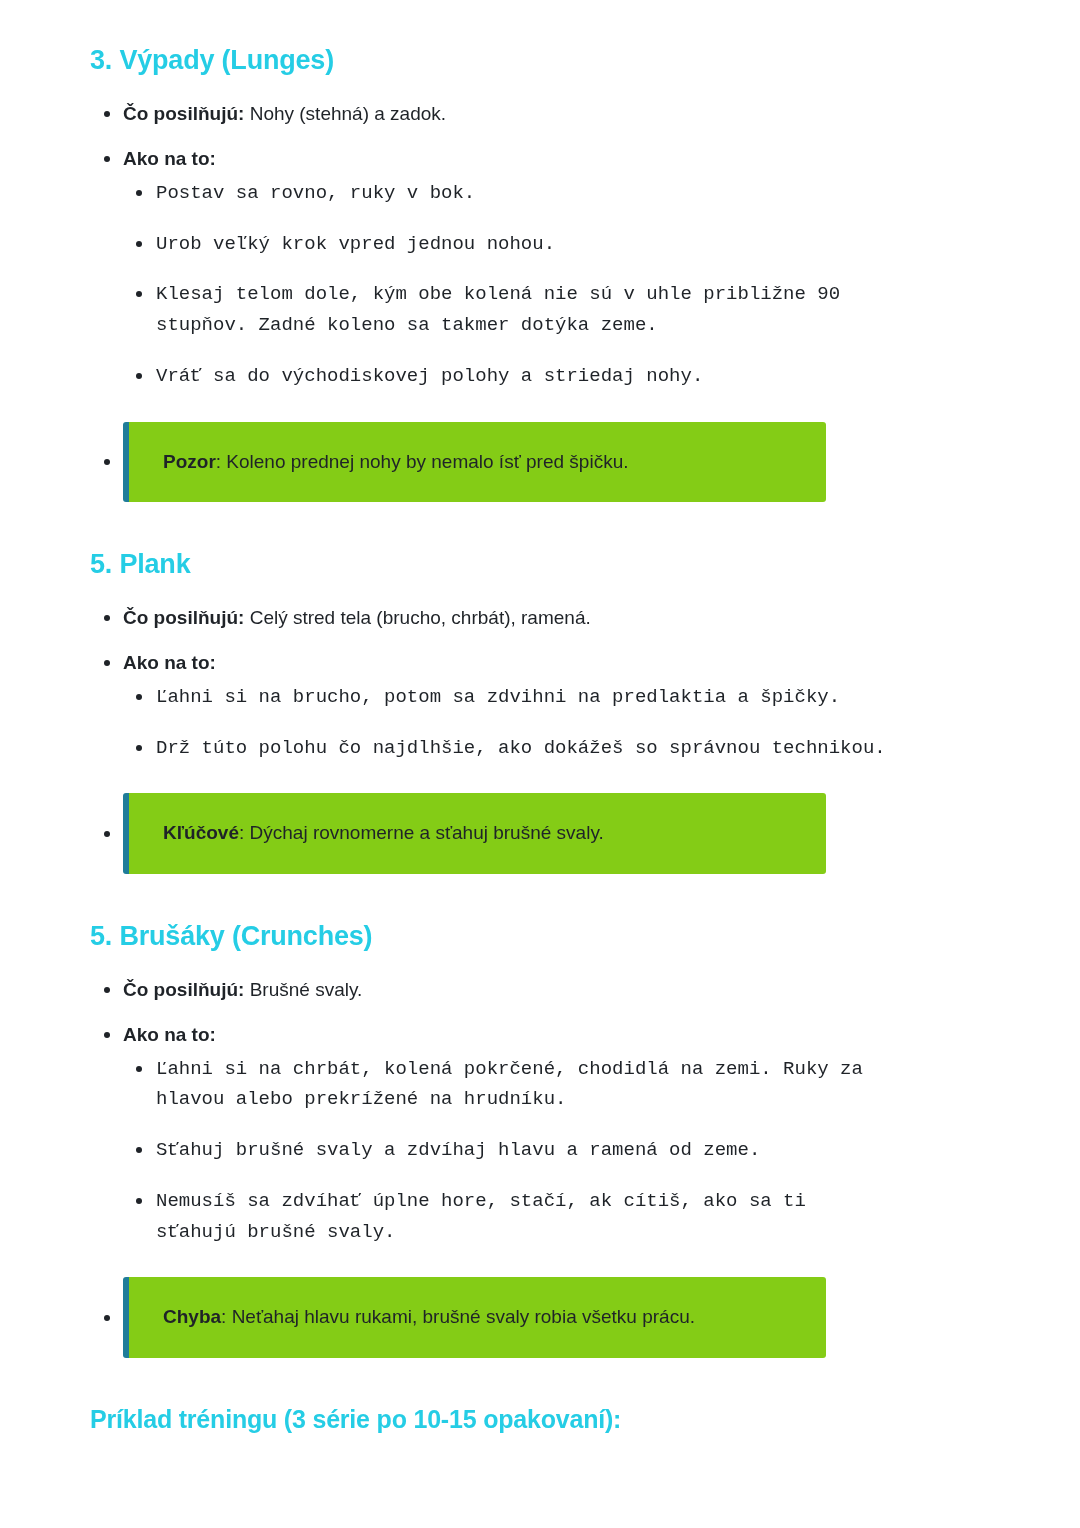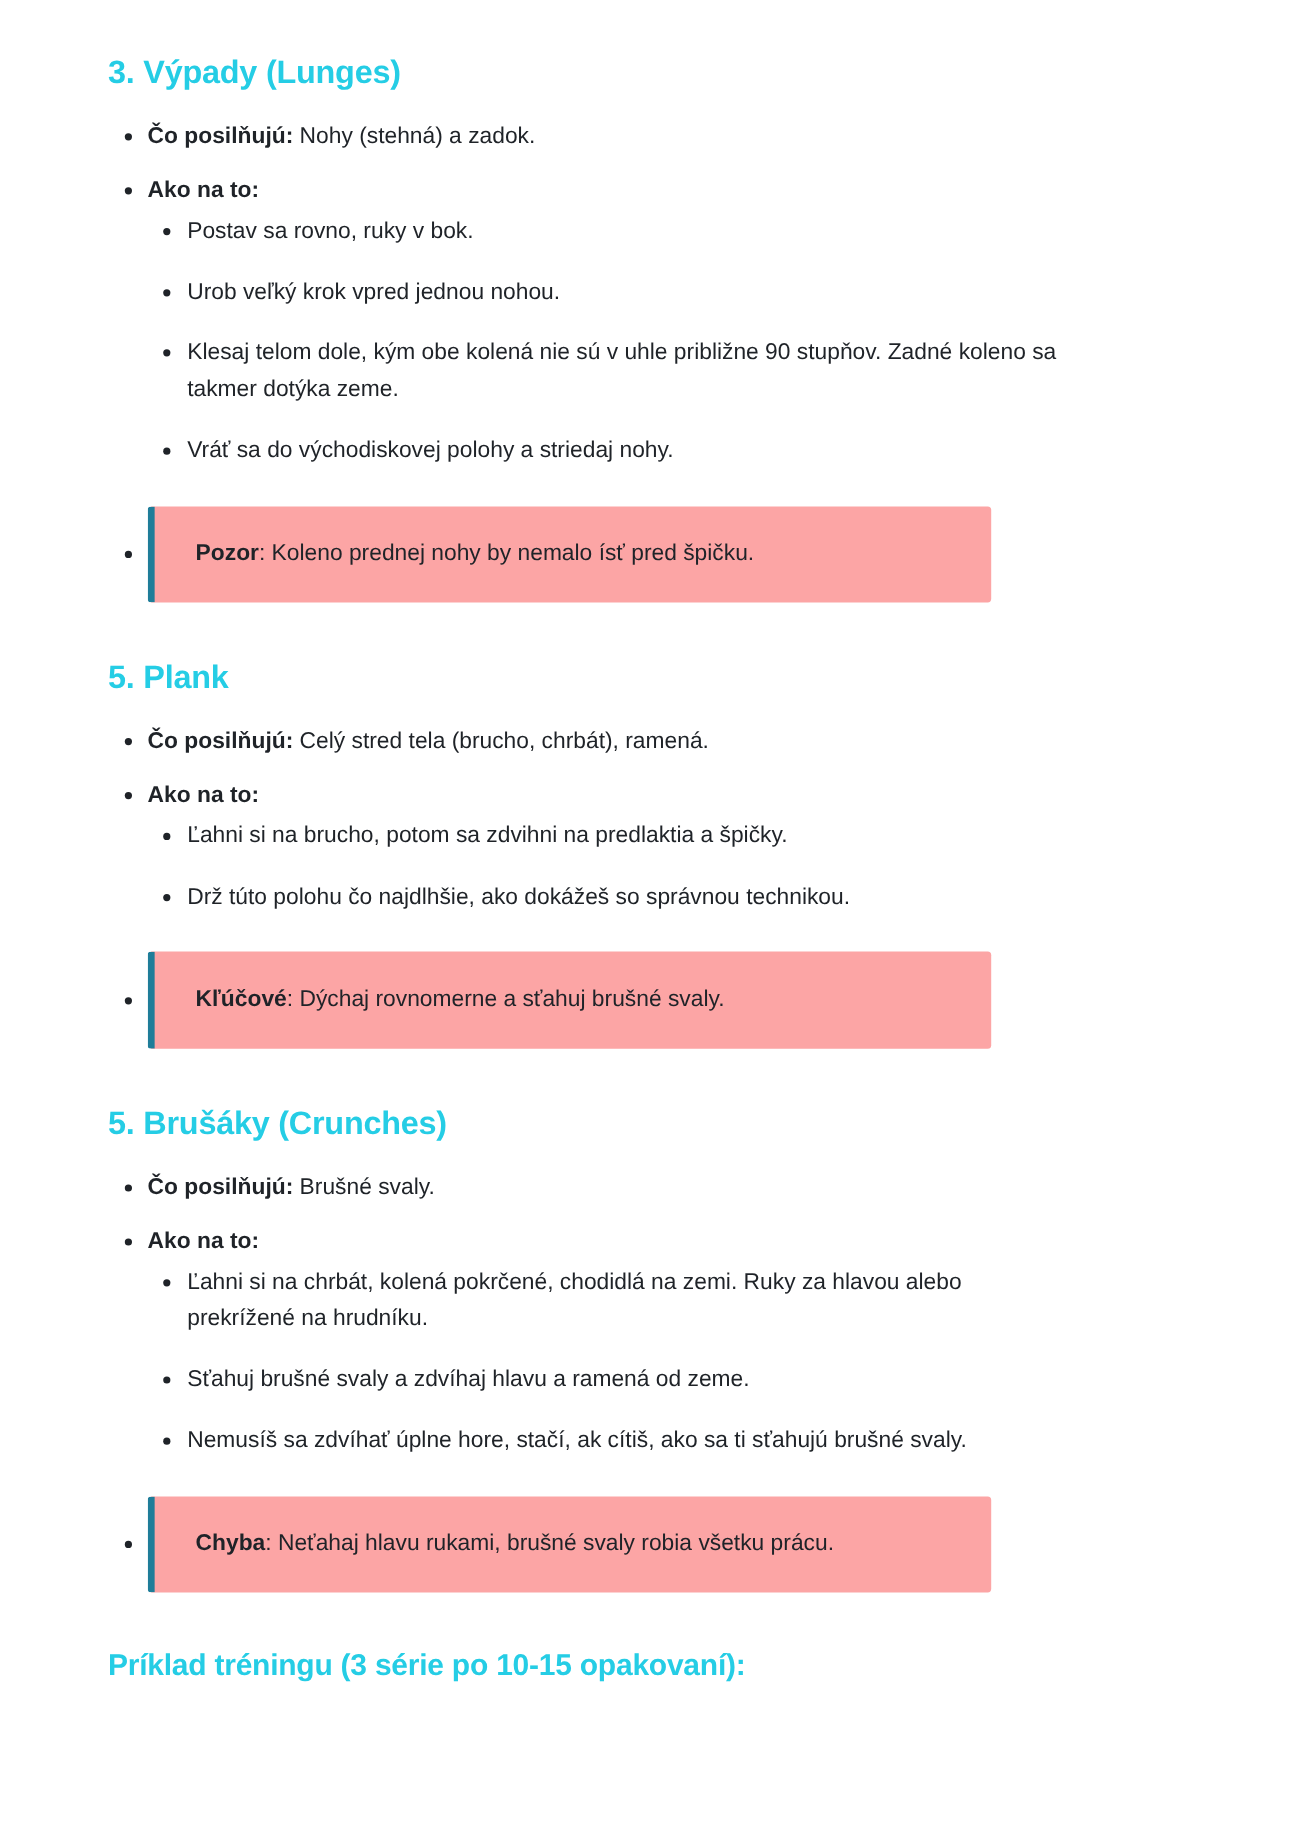--- a/index.html
+++ b/index.html
@@ -90,20 +90,21 @@
   }
   ul.lvl1 > li.no-bullet-gap { margin-bottom: 9px; }
 
   .lead { font-weight: bold; }
   .rest { font-weight: normal; }
 
   ul.lvl2 {
     list-style: none;
     margin: 4px 0 0 0;
     padding: 0;
+    font-family: Liberation Mono, monospace;
   }
   ul.lvl2 > li {
     position: relative;
     padding-left: 33px;
     margin-bottom: 20px;
     font-size: 19px;
     line-height: 1.62;
   }
   ul.lvl2 > li:last-child { margin-bottom: 0; }
   ul.lvl2 > li::before {
@@ -129,21 +130,21 @@
     position: absolute;
     left: 14px;
     top: 50%;
     margin-top: -3px;
     width: 6px;
     height: 6px;
     border-radius: 50%;
     background: #1f2328;
   }
   .callout {
-    background: #fca5a5;
+    background: #84cc16;
     border-left: 6px solid #1f7d99;
     border-radius: 3px;
     padding: 26px 24px 26px 34px;
     font-size: 19px;
     line-height: 1.5;
     min-height: 32px;
     display: flex;
     align-items: center;
     width: 703px;
     box-sizing: border-box;

